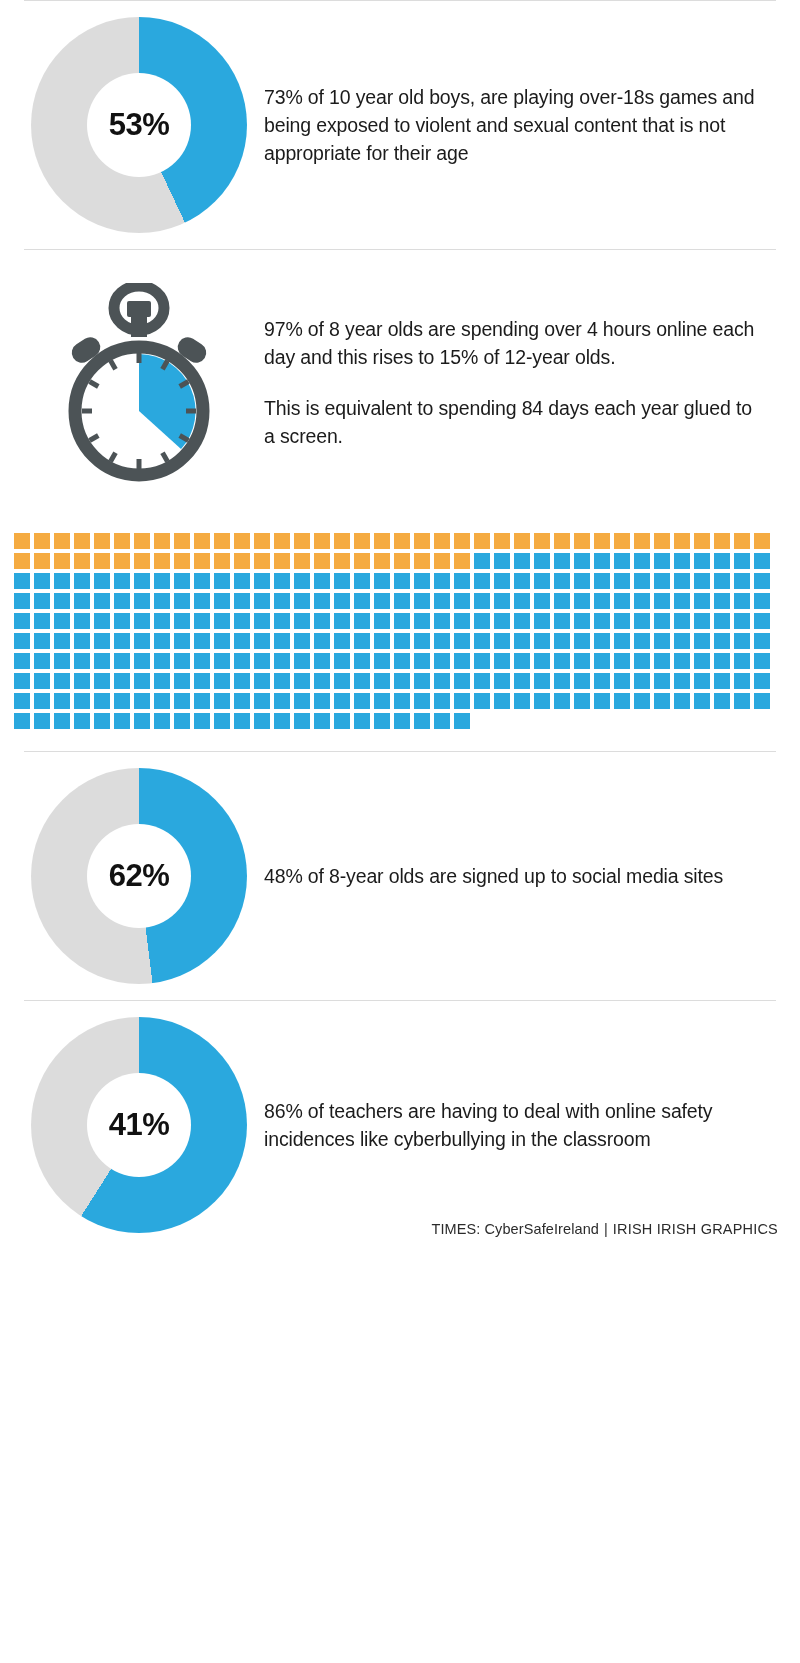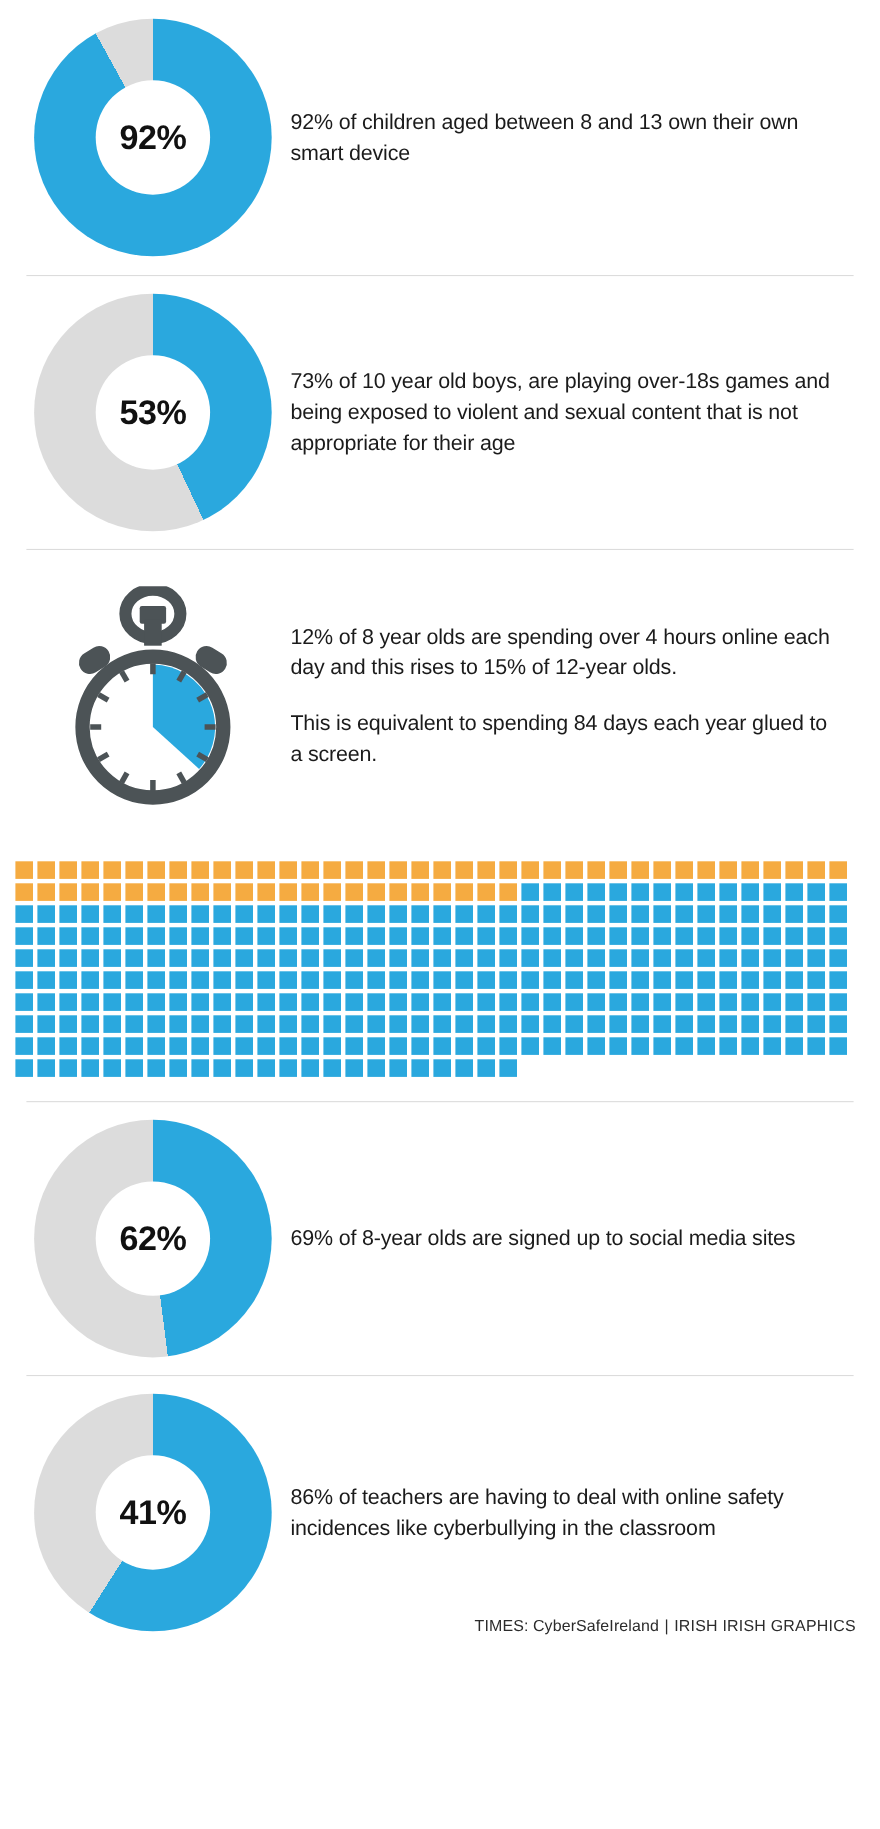--- a/index.html
+++ b/index.html
@@ -107,32 +107,20 @@
     white-space: nowrap;
   }
   .source-sep { margin: 0 5px; }
   .source-credit { letter-spacing: 0.2px; }
 </style>
 </head>
 <body>
 
 <div class="infographic">
 
-  <div class="stat-row" style="height:250px;">
-    <div class="donut-cell">
-      <div class="donut" id="donut-92" style="width: 216px; height: 216px; background: conic-gradient(rgb(42, 168, 222) 0deg, rgb(42, 168, 222) 331.2deg, rgb(220, 220, 220) 331.2deg, rgb(220, 220, 220) 360deg);">
-        <div class="hole" style="width:104px;height:104px;">
-          <span class="hole-label">92%</span>
-        </div>
-      </div>
-    </div>
-    <div class="text-cell">
-      <p class="stat-text">92% of children aged between 8 and 13 own their own smart device</p>
-    </div>
-  </div>
 
   <div class="divider"></div>
 
   <div class="stat-row" style="height:248px;">
     <div class="donut-cell">
       <div class="donut" id="donut-43" style="width: 216px; height: 216px; background: conic-gradient(rgb(42, 168, 222) 0deg, rgb(42, 168, 222) 154.8deg, rgb(220, 220, 220) 154.8deg, rgb(220, 220, 220) 360deg);">
         <div class="hole" style="width:104px;height:104px;">
           <span class="hole-label">53%</span>
         </div>
       </div>
@@ -172,21 +160,21 @@
           <line x1="90" y1="186" x2="90" y2="176"></line>
           <line x1="61.5" y1="178.4" x2="66.5" y2="169.7"></line>
           <line x1="40.6" y1="157.5" x2="49.3" y2="152.5"></line>
           <line x1="33" y1="128" x2="43" y2="128"></line>
           <line x1="40.6" y1="98.5" x2="49.3" y2="103.5"></line>
           <line x1="61.5" y1="77.6" x2="66.5" y2="86.3"></line>
         </g>
       </svg>
     </div>
     <div class="text-cell">
-      <p class="stat-text">12% of 8 year olds are spending over 4 hours online each day and this rises to 15% of 12-year olds.</p>
+      <p class="stat-text">97% of 8 year olds are spending over 4 hours online each day and this rises to 15% of 12-year olds.</p>
       <p class="stat-text">This is equivalent to spending 84 days each year glued to a screen.</p>
     </div>
   </div>
 
   <div class="waffle" id="waffle-grid">
       <div class="cell" style="background: rgb(245, 171, 65);"></div>
       <div class="cell" style="background: rgb(245, 171, 65);"></div>
       <div class="cell" style="background: rgb(245, 171, 65);"></div>
       <div class="cell" style="background: rgb(245, 171, 65);"></div>
       <div class="cell" style="background: rgb(245, 171, 65);"></div>
@@ -556,21 +544,21 @@
 
   <div class="stat-row" style="height:248px;">
     <div class="donut-cell">
       <div class="donut" id="donut-48" style="width: 216px; height: 216px; background: conic-gradient(rgb(42, 168, 222) 0deg, rgb(42, 168, 222) 172.8deg, rgb(220, 220, 220) 172.8deg, rgb(220, 220, 220) 360deg);">
         <div class="hole" style="width:104px;height:104px;">
           <span class="hole-label">62%</span>
         </div>
       </div>
     </div>
     <div class="text-cell">
-      <p class="stat-text">69% of 8-year olds are signed up to social media sites</p>
+      <p class="stat-text">48% of 8-year olds are signed up to social media sites</p>
     </div>
   </div>
 
   <div class="divider"></div>
 
   <div class="stat-row" style="height:248px;">
     <div class="donut-cell">
       <div class="donut" id="donut-59" style="width: 216px; height: 216px; background: conic-gradient(rgb(42, 168, 222) 0deg, rgb(42, 168, 222) 212.4deg, rgb(220, 220, 220) 212.4deg, rgb(220, 220, 220) 360deg);">
         <div class="hole" style="width:104px;height:104px;">
           <span class="hole-label">41%</span>

